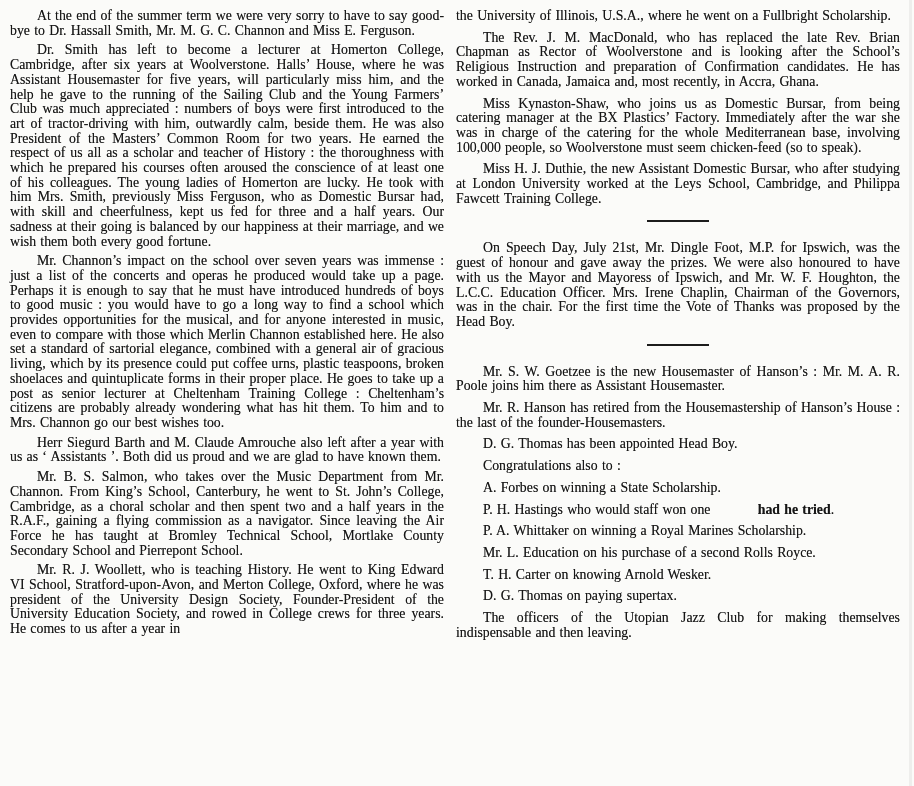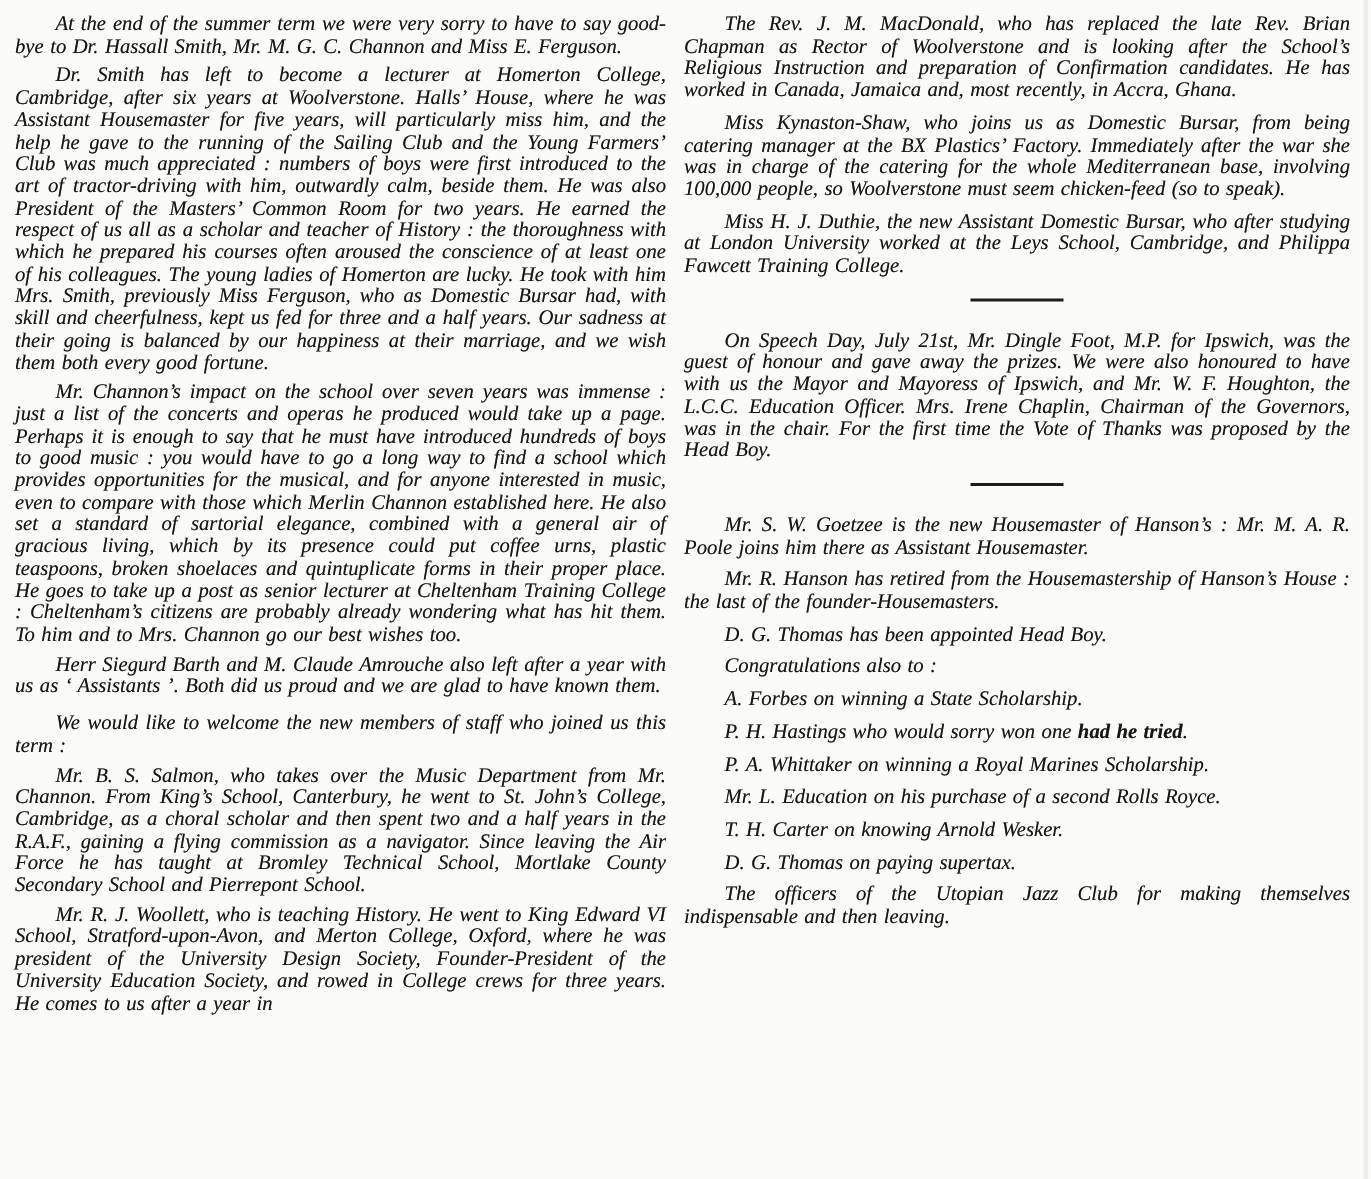--- a/index.html
+++ b/index.html
@@ -11,21 +11,20 @@
     height: 786px;
     position: relative;
     overflow: hidden;
     background: #fbfbf9;
     color: #161616;
     font-family: "Liberation Serif", "DejaVu Serif", serif;
   }
   .page {
     position: absolute;
     inset: 0;
-    font-style: italic;
   }
   .col {
     position: absolute;
     top: 9px;
     text-align: justify;
     font-size: 13.8px;
     line-height: 14.7px;
     word-spacing: 0.06em;
     text-shadow: 0 0 0.3px rgba(25,25,25,0.55);
   }
@@ -37,63 +36,63 @@
   }
   .col-right p { margin-bottom: 7px; }
   .no-indent { text-indent: 0; }
   .space-before { margin-top: 10px; }
   .rule {
     width: 62px;
     height: 2px;
     background: #1c1c1c;
     margin: 14px auto 19px auto;
   }
-  strong { font-weight: bold; }
+  strong { font-weight: bold; margin-left: 43px; }
   .edge-shadow {
     position: absolute;
     top: 0;
     bottom: 0;
     right: 2px;
     width: 3px;
     background: rgba(0,0,0,0.05);
   }
 </style>
 </head>
 <body>
 
 <div class="page">
 
   <div class="col col-left">
     <p>At the end of the summer term we were very sorry to have to say good-bye to Dr. Hassall Smith, Mr. M. G. C. Channon and Miss E. Ferguson.</p>
     <p>Dr. Smith has left to become a lecturer at Homerton College, Cambridge, after six years at Woolverstone.  Halls’ House, where he was Assistant Housemaster for five years, will particularly miss him, and the help he gave to the running of the Sailing Club and the Young Farmers’ Club was much appreciated : numbers of boys were first introduced to the art of tractor-driving with him, outwardly calm, beside them.  He was also President of the Masters’ Common Room for two years.  He earned the respect of us all as a scholar and teacher of History : the thoroughness with which he prepared his courses often aroused the conscience of at least one of his colleagues.  The young ladies of Homerton are lucky.  He took with him Mrs. Smith, previously Miss Ferguson, who as Domestic Bursar had, with skill and cheerfulness, kept us fed for three and a half years.  Our sadness at their going is balanced by our happiness at their marriage, and we wish them both every good fortune.</p>
     <p>Mr. Channon’s impact on the school over seven years was immense :  just a list of the concerts and operas he produced would take up a page.  Perhaps it is enough to say that he must have introduced hundreds of boys to good music :  you would have to go a long way to find a school which provides opportunities for the musical, and for anyone interested in music, even to compare with those which Merlin Channon established here.  He also set a standard of sartorial elegance, combined with a general air of gracious living, which by its presence could put coffee urns, plastic teaspoons, broken shoelaces and quintuplicate forms in their proper place.  He goes to take up a post as senior lecturer at Cheltenham Training College :  Cheltenham’s citizens are probably already wondering what has hit them.  To him and to Mrs. Channon go our best wishes too.</p>
     <p>Herr Siegurd Barth and M. Claude Amrouche also left after a year with us as ‘ Assistants ’.  Both did us proud and we are glad to have known them.</p>
-    <p class="space-before">We would like to welcome the new members of staff who joined us this term :</p>
     <p>Mr. B. S. Salmon, who takes over the Music Department from Mr. Channon.  From King’s School, Canterbury, he went to St. John’s College, Cambridge, as a choral scholar and then spent two and a half years in the R.A.F., gaining a flying commission as a navigator.  Since leaving the Air Force he has taught at Bromley Technical School, Mortlake County Secondary School and Pierrepont School.</p>
     <p>Mr. R. J. Woollett, who is teaching History.  He went to King Edward VI School, Stratford-upon-Avon, and Merton College, Oxford, where he was president of the University Design Society, Founder-President of the University Education Society, and rowed in College crews for three years.  He comes to us after a year in</p>
   </div>
 
   <div class="col col-right">
+    <p class="no-indent">the University of Illinois, U.S.A., where he went on a Fullbright Scholarship.</p>
     <p>The Rev. J. M. MacDonald, who has replaced the late Rev. Brian Chapman as Rector of Woolverstone and is looking after the School’s Religious Instruction and preparation of Confirmation candidates.  He has worked in Canada, Jamaica and, most recently, in Accra, Ghana.</p>
     <p>Miss Kynaston-Shaw, who joins us as Domestic Bursar, from being catering manager at the BX Plastics’ Factory.  Immediately after the war she was in charge of the catering for the whole Mediterranean base, involving 100,000 people, so Woolverstone must seem chicken-feed (so to speak).</p>
     <p>Miss H. J. Duthie, the new Assistant Domestic Bursar, who after studying at London University worked at the Leys School, Cambridge, and Philippa Fawcett Training College.</p>
 
     <div class="rule"></div>
 
     <p>On Speech Day, July 21st, Mr. Dingle Foot, M.P. for Ipswich, was the guest of honour and gave away the prizes.  We were also honoured to have with us the Mayor and Mayoress of Ipswich, and Mr. W. F. Houghton, the L.C.C. Education Officer.  Mrs. Irene Chaplin, Chairman of the Governors, was in the chair.  For the first time the Vote of Thanks was proposed by the Head Boy.</p>
 
     <div class="rule"></div>
 
     <p>Mr. S. W. Goetzee is the new Housemaster of Hanson’s :  Mr. M. A. R. Poole joins him there as Assistant Housemaster.</p>
     <p>Mr. R. Hanson has retired from the Housemastership of Hanson’s House :  the last of the founder-Housemasters.</p>
     <p>D. G. Thomas has been appointed Head Boy.</p>
     <p>Congratulations also to :</p>
     <p>A. Forbes on winning a State Scholarship.</p>
     <p>
-      <span>P. H. Hastings who would sorry won one </span><strong>had he tried</strong><span>.</span>
+      <span>P. H. Hastings who would staff won one </span><strong>had he tried</strong><span>.</span>
     </p>
     <p>P. A. Whittaker on winning a Royal Marines Scholarship.</p>
     <p>Mr. L. Education on his purchase of a second Rolls Royce.</p>
     <p>T. H. Carter on knowing Arnold Wesker.</p>
     <p>D. G. Thomas on paying supertax.</p>
     <p>The officers of the Utopian Jazz Club for making themselves indispensable and then leaving.</p>
   </div>
 
   <div class="edge-shadow"></div>
 </div>

